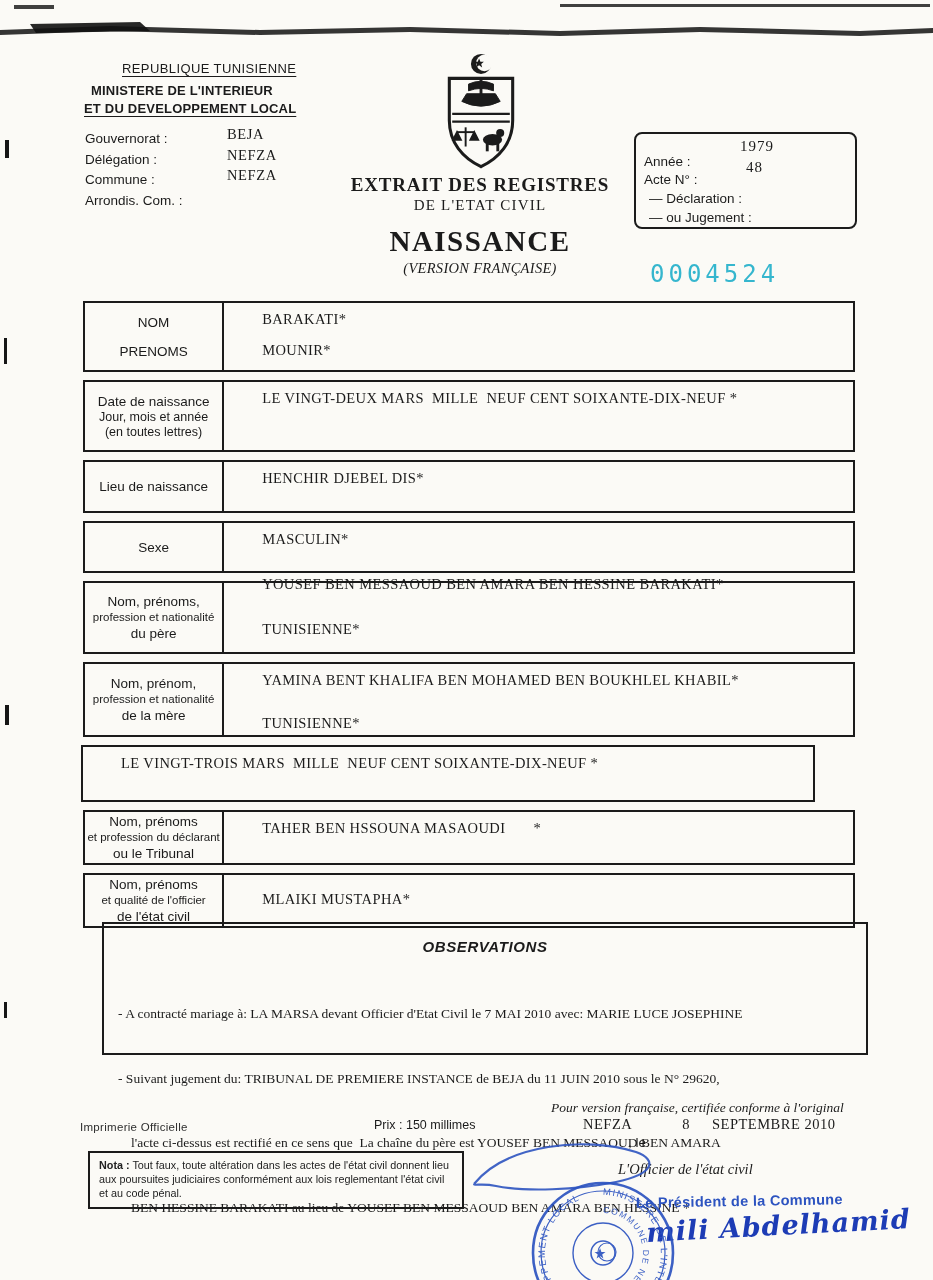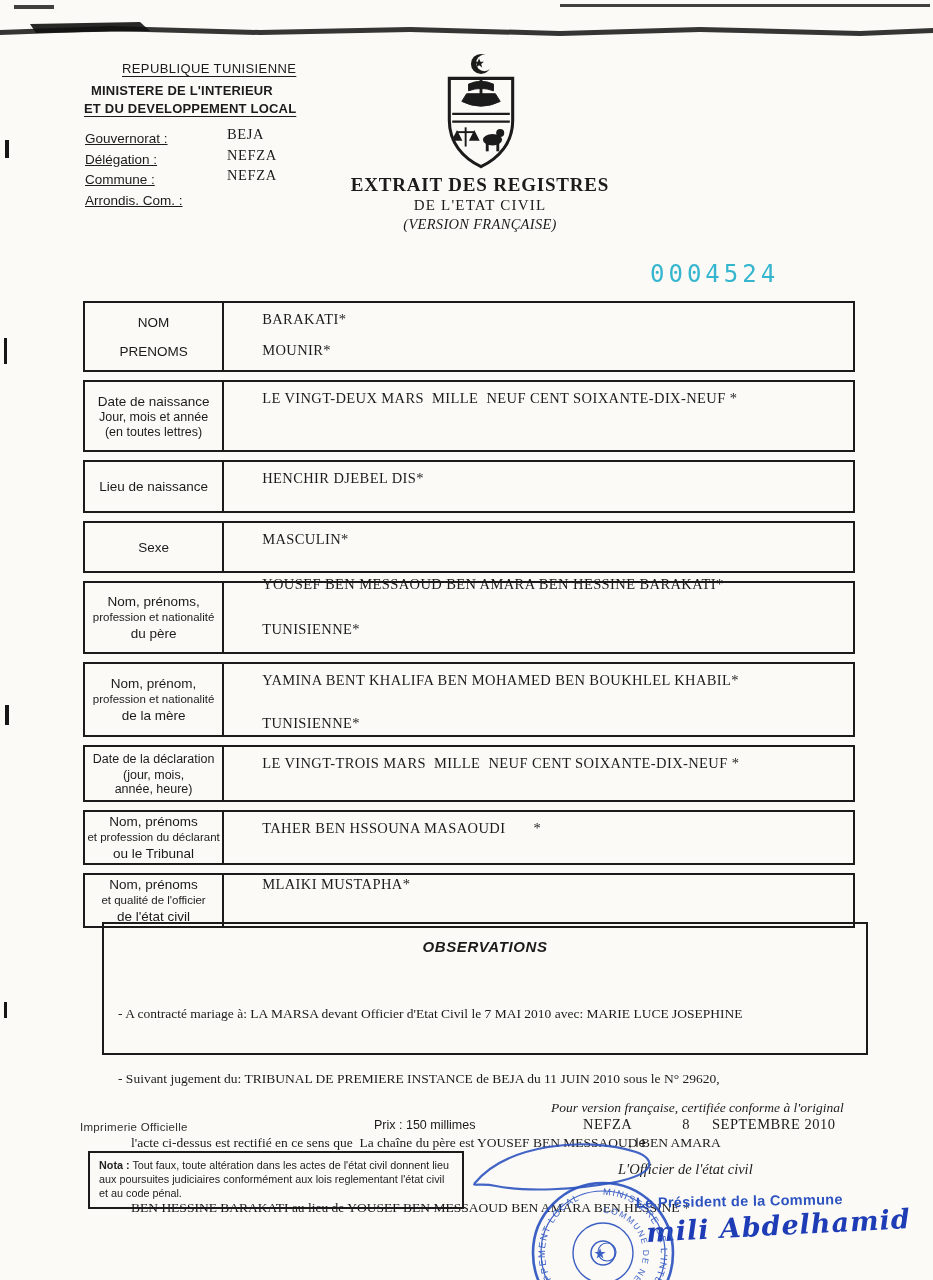--- a/index.html
+++ b/index.html
@@ -9,21 +9,21 @@
     font-family:"Liberation Sans",sans-serif;
   }
   
   .artifact{position:absolute;background:#161616;}
   
   .republic{position:absolute;left:97px;top:61px;font-size:13px;letter-spacing:.4px;text-decoration:underline;text-underline-offset:3px;margin-left:25px;}
   .ministry1{position:absolute;left:91px;top:83px;font-size:13px;font-weight:bold;letter-spacing:.2px;}
   .ministry2{position:absolute;left:84px;top:101px;font-size:13px;font-weight:bold;letter-spacing:.2px;text-decoration:underline;text-underline-offset:3px;}
   .loc-fields{position:absolute;left:85px;top:131px;width:260px;}
   .loc-row{display:flex;height:20.5px;font-size:13.5px;}
-  .loc-label{width:142px;text-decoration:underline;}
+  .loc-label{width:142px;}
   .loc-value{font-family:"Liberation Serif",serif;font-size:14.5px;letter-spacing:.6px;transform:translateY(-5px);}
   .emblem{position:absolute;left:433px;top:50px;}
   .title-block{position:absolute;left:330px;top:174px;width:300px;text-align:center;}
   .title1{font-family:"Liberation Serif",serif;font-weight:bold;font-size:19px;letter-spacing:.8px;}
   .title2{font-family:"Liberation Serif",serif;font-size:15px;letter-spacing:1.2px;margin-top:1px;}
   .doc-type{font-family:"Liberation Serif",serif;font-weight:bold;font-size:29px;letter-spacing:1.5px;margin-top:11px;}
   .version{font-family:"Liberation Serif",serif;font-style:italic;font-size:14.5px;margin-top:2px;letter-spacing:.3px;}
   .acte-box{position:absolute;left:634px;top:132px;width:219px;height:93px;border:2px solid #1b1b1b;border-radius:8px;}
   .acte-box span{position:absolute;font-size:13.5px;}
   .annee-value{left:104px;top:4px;font-family:"Liberation Serif",serif;font-size:15px!important;letter-spacing:1px;}
@@ -41,21 +41,21 @@
   .l-main{font-size:13.5px;line-height:17px;}
   .l-sub{font-size:11.5px;line-height:14.5px;}
   .v-line{font-family:"Liberation Serif",serif;font-size:14.5px;letter-spacing:.4px;white-space:pre;line-height:18px;}
   .r1{height:71px}.r2{height:72px}.r3{height:53px}.r4{height:52px}
   .r5{height:73px}.r6{height:75px}.r7{height:57px}.r8{height:55px}.r9{height:55px}
   .r1 .l-main + .l-main{margin-top:12px;}
   .r1 .v-line + .v-line{margin-top:13px;}
   .r5 .v-line:first-child{margin-top:-15px;}
   .r5 .v-line + .v-line{margin-top:27px;}
   .r6 .v-line + .v-line{margin-top:25px;}
-  .r9 .value-cell{display:flex;align-items:flex-start;padding-top:0;}
+  .r9 .value-cell{display:flex;align-items:center;padding-top:0;}
   
   .observations{position:absolute;left:102px;top:922px;width:766px;height:133px;box-sizing:border-box;border:2px solid #1b1b1b;padding-top:14px;}
   .obs-title{text-align:center;font-weight:bold;font-style:italic;font-size:15px;letter-spacing:.6px;}
   .obs-lines{padding:5px 18px 0 14px;font-family:"Liberation Serif",serif;font-size:13.5px;line-height:21.5px;white-space:pre-wrap;}
   .obs-line.indent{padding-left:13px;}
   
   .certify{position:absolute;left:551px;top:1100px;font-family:"Liberation Serif",serif;font-style:italic;font-size:13.5px;}
   .place-date{position:absolute;left:583px;top:1116px;font-family:"Liberation Serif",serif;font-size:14.5px;letter-spacing:.5px;}
   .place-date .day{margin-left:50px;}
   .place-date .rest{margin-left:22px;}
@@ -132,23 +132,32 @@
       <ellipse cx="62" cy="93" rx="10" ry="6"></ellipse>
       <circle cx="70" cy="86" r="4.2"></circle>
       <rect x="55" y="96" width="3" height="9"></rect>
       <rect x="66" y="96" width="3" height="9"></rect>
     </g>
   </svg>
 
   <div class="title-block">
     <div class="title1">EXTRAIT DES REGISTRES</div>
     <div class="title2">DE L'ETAT CIVIL</div>
+    <div class="doc-type">NAISSANCE</div>
     <div class="version">(VERSION FRANÇAISE)</div>
   </div>
 
+  <div class="acte-box">
+    <span class="annee-value">1979</span>
+    <span class="annee-label">Année :</span>
+    <span class="acte-value">48</span>
+    <span class="acte-label">Acte N° :</span>
+    <span class="decl-label">— Déclaration :</span>
+    <span class="jug-label">— ou Jugement :</span>
+  </div>
 
   <div class="serial">0004524</div>
 
   <div class="record">
 
     <div class="row r1">
       <div class="label-cell">
         <div class="l-main">NOM</div>
         <div class="l-main">PRENOMS</div>
       </div>
@@ -205,25 +214,20 @@
         <div class="l-sub">profession et  nationalité</div>
         <div class="l-main">de la mère</div>
       </div>
       <div class="value-cell">
         <div class="v-line">YAMINA BENT KHALIFA BEN MOHAMED BEN BOUKHLEL KHABIL*</div>
         <div class="v-line">TUNISIENNE*</div>
       </div>
     </div>
 
     <div class="row r7">
-      <div class="label-cell">
-        <div class="l-main" style="font-size:12.5px">Date de la déclaration</div>
-        <div class="l-sub" style="font-size:12.5px">(jour, mois,</div>
-        <div class="l-sub" style="font-size:12.5px">année, heure)</div>
-      </div>
       <div class="value-cell">
         <div class="v-line">LE VINGT-TROIS MARS  MILLE  NEUF CENT SOIXANTE-DIX-NEUF *</div>
       </div>
     </div>
 
     <div class="row r8">
       <div class="label-cell">
         <div class="l-main">Nom, prénoms</div>
         <div class="l-sub">et profession du déclarant</div>
         <div class="l-main">ou le Tribunal</div>

